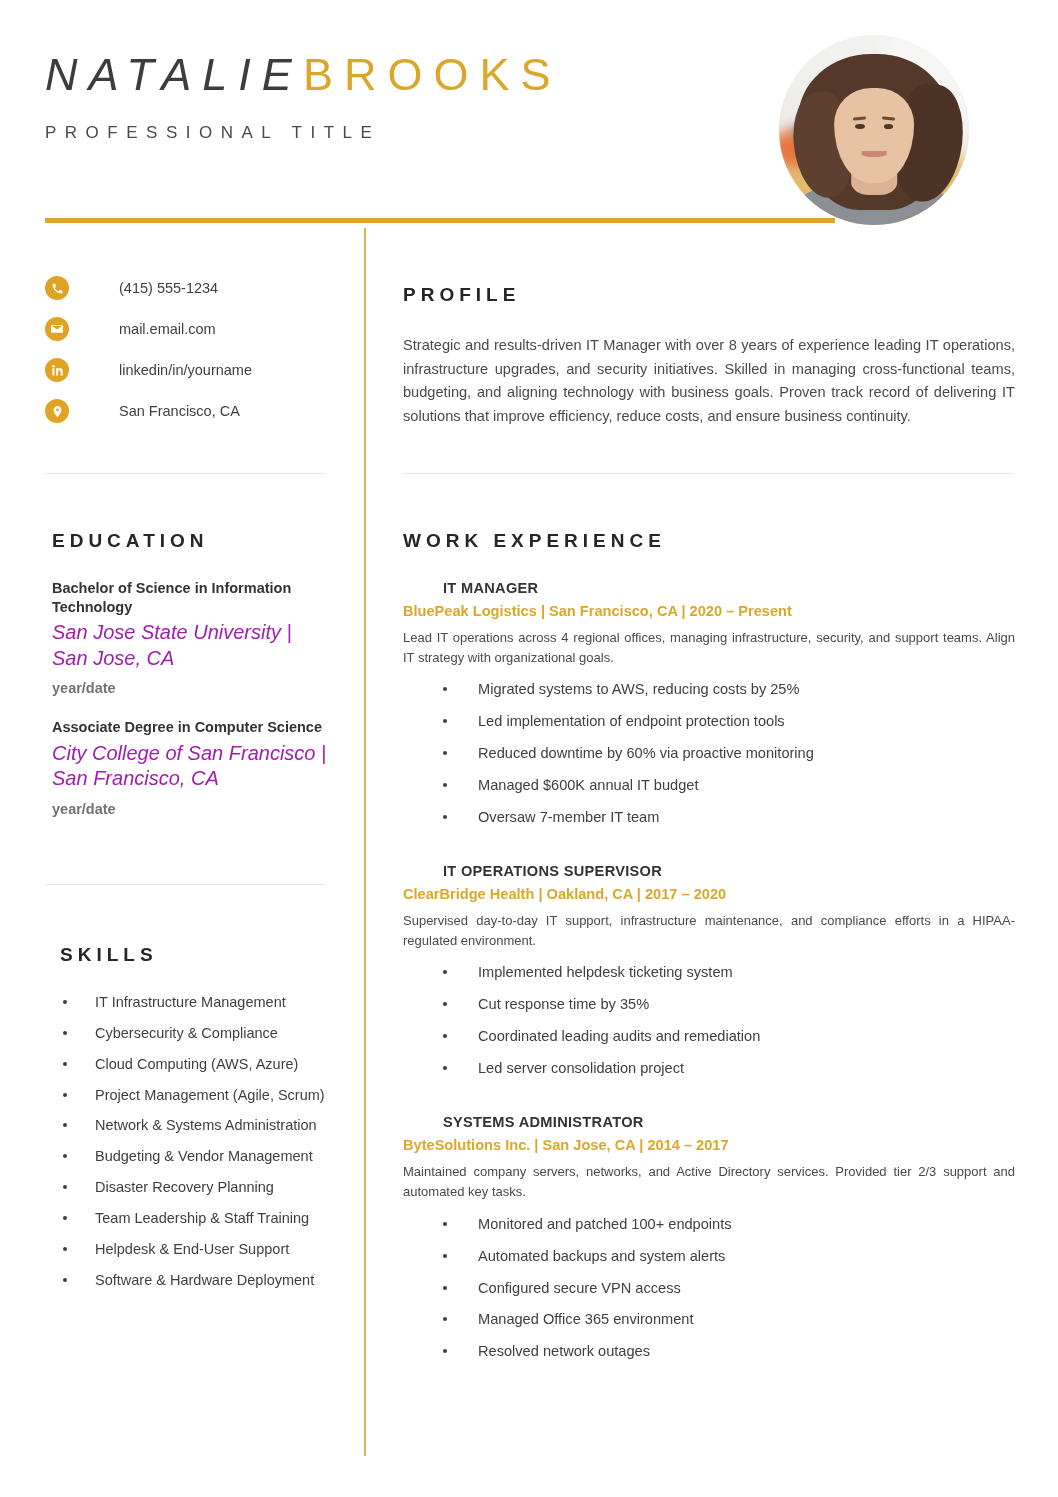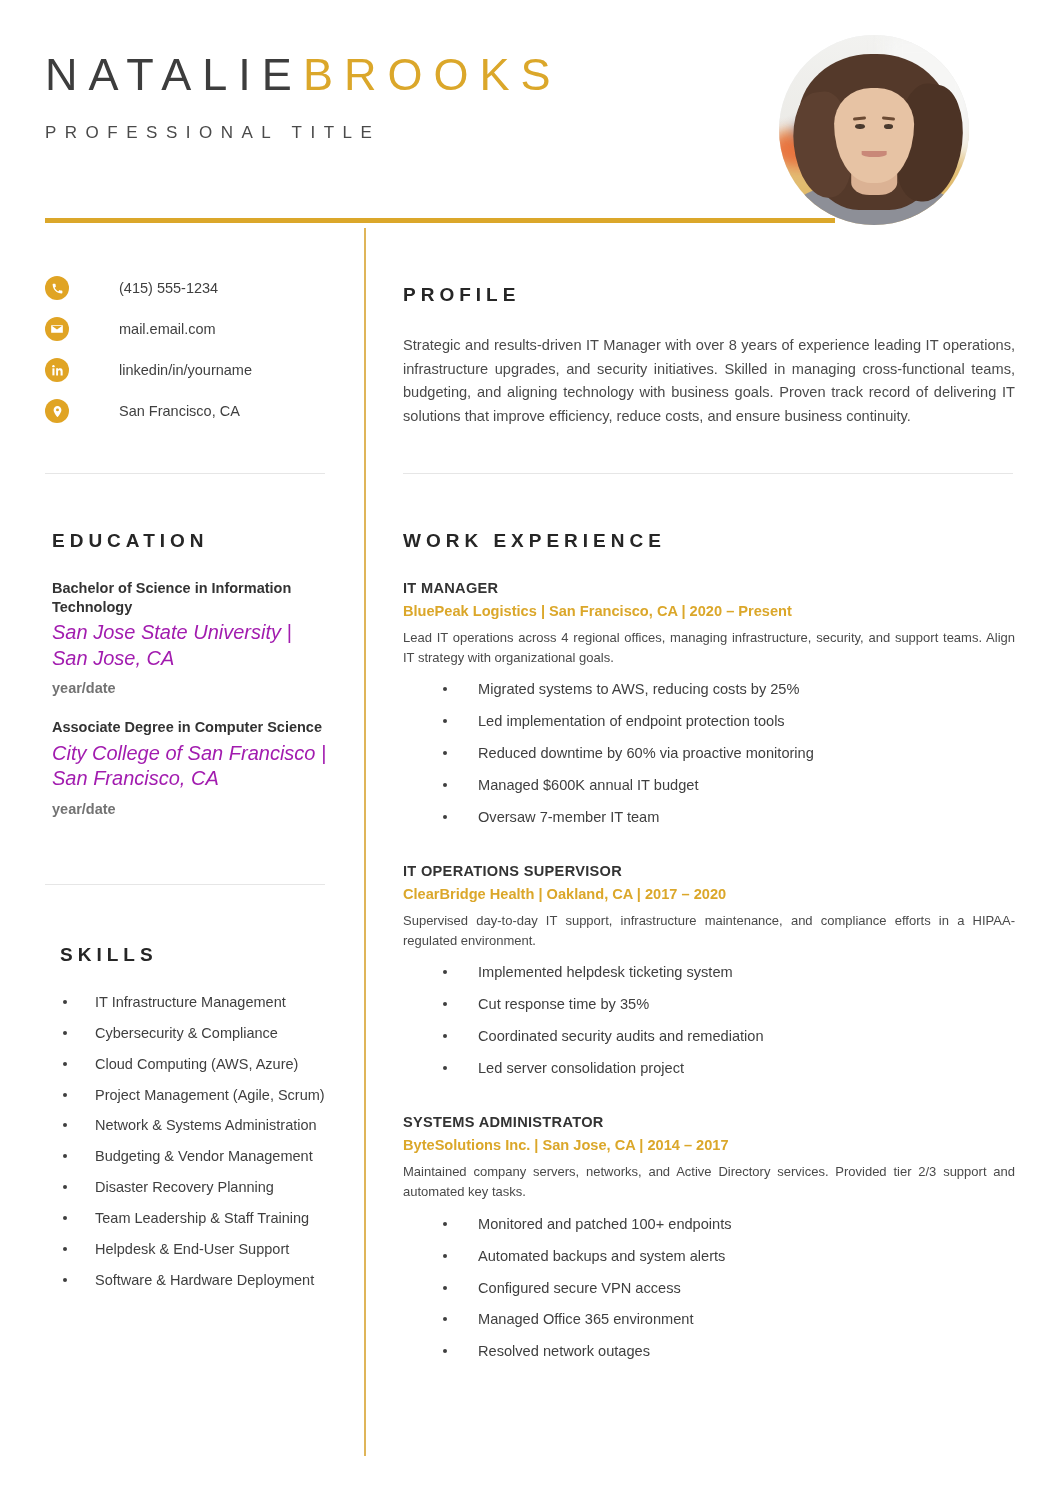--- a/index.html
+++ b/index.html
@@ -19,21 +19,21 @@
 
   
   .header { position: absolute; left: 45px; top: 52px; width: 980px; height: 180px; }
   .name {
     font-size: 45px;
     font-weight: 300;
     letter-spacing: 11px;
     line-height: 1;
     white-space: nowrap;
   }
-  .name .first { color: #3d3d3d; }
+  .name .first { color: #3d3d3d; font-style: italic; }
   .name .last  { color: #dba72a; }
   .subtitle {
     margin-top: 26px;
     font-size: 17px;
     font-weight: 400;
     letter-spacing: 8.5px;
     color: #4a4a4a;
   }
 
   
@@ -206,21 +206,21 @@
     color: #4a4a4a;
     text-align: justify;
   }
 
   .work-block { position: absolute; left: 403px; top: 530px; width: 612px; }
   .work-block .section-title { margin-bottom: 28px; }
 
   .job { margin-bottom: 36px; }
   .job-title {
     font-size: 14.6px; font-weight: 700; color: #333;
-    letter-spacing: .3px; margin-bottom: 7px;
+    letter-spacing: .3px; margin-bottom: 7px; margin-left: 40px;
   }
   .job-meta {
     font-size: 14.6px; font-weight: 700; color: #dba72a;
     margin-bottom: 9px;
   }
   .job-desc {
     font-size: 13px; color: #4a4a4a; line-height: 1.55;
     text-align: justify; margin-bottom: 12px;
   }
   .job-bullets { list-style: none; }
@@ -379,21 +379,21 @@
       </ul>
     </div>
 
     <div class="job">
       <div class="job-title">IT OPERATIONS SUPERVISOR</div>
       <div class="job-meta">ClearBridge Health | Oakland, CA | 2017 – 2020</div>
       <p class="job-desc">Supervised day-to-day IT support, infrastructure maintenance, and compliance efforts in a HIPAA-regulated environment.</p>
       <ul class="job-bullets">
         <li class="job-bullet">Implemented helpdesk ticketing system</li>
         <li class="job-bullet">Cut response time by 35%</li>
-        <li class="job-bullet">Coordinated security audits and remediation</li>
+        <li class="job-bullet">Coordinated leading audits and remediation</li>
         <li class="job-bullet">Led server consolidation project</li>
       </ul>
     </div>
 
     <div class="job">
       <div class="job-title">SYSTEMS ADMINISTRATOR</div>
       <div class="job-meta">ByteSolutions Inc. | San Jose, CA | 2014 – 2017</div>
       <p class="job-desc">Maintained company servers, networks, and Active Directory services. Provided tier 2/3 support and automated key tasks.</p>
       <ul class="job-bullets">
         <li class="job-bullet">Monitored and patched 100+ endpoints</li>

